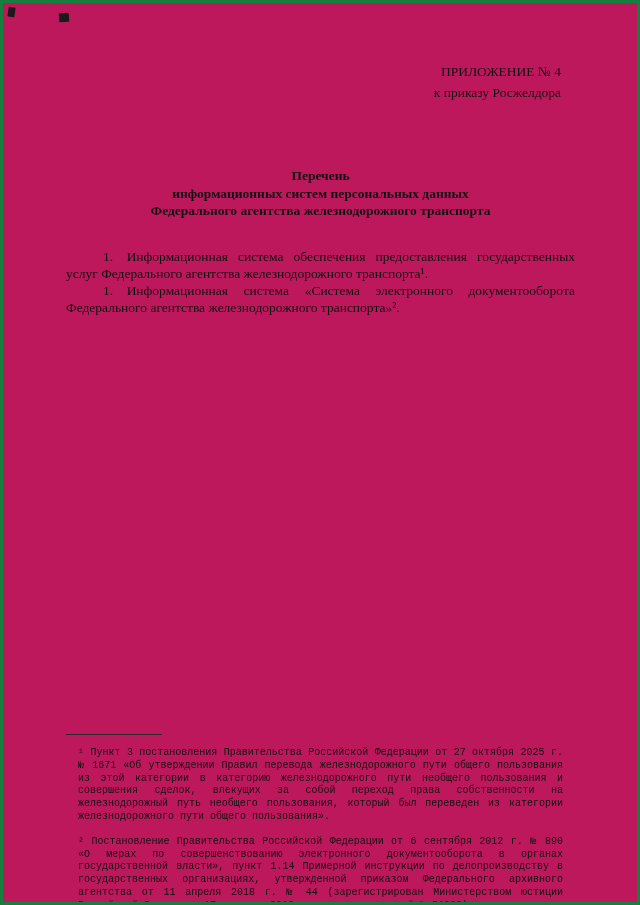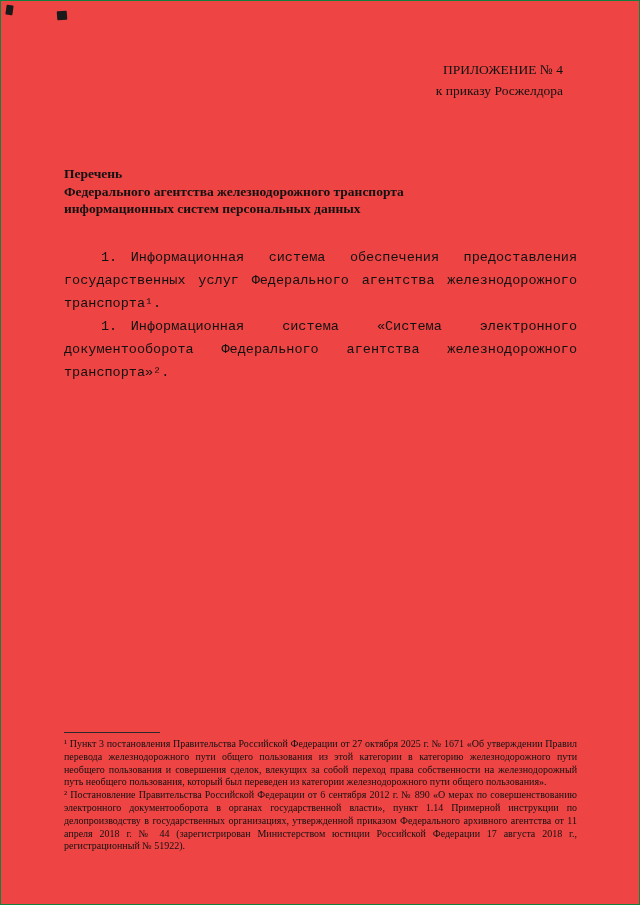--- a/index.html
+++ b/index.html
@@ -4,22 +4,22 @@
 <style>
   * { margin: 0; padding: 0; box-sizing: border-box; }
   html, body {
     background: #ffffff;
     font-family: "Liberation Serif", "DejaVu Serif", serif;
   }
   .page {
     position: relative;
     width: 640px;
     height: 905px;
-    background: #ef4444;
-    border: 1px solid #15803d;
+    background: #be185d;
+    border: 3px solid #15803d;
     overflow: hidden;
     color: #111;
   }
   
   .artifact { position: absolute; background: #1a1a1a; }
   .artifact.a1 { left: 5px;  top: 4px;  width: 7px;  height: 10px; transform: rotate(8deg); border-radius: 1px; }
   .artifact.a2 { left: 56px; top: 10px; width: 10px; height: 9px;  transform: rotate(-4deg); border-radius: 1px; }
 
   .content {
     position: absolute;
@@ -34,32 +34,31 @@
     font-size: 13.5px;
     line-height: 21px;
     padding-right: 14px;
   }
   .header-block .underlined {
     text-decoration: underline;
   }
 
   .title-block {
     margin-top: 64px;
-    text-align: left;
+    text-align: center;
     font-weight: bold;
     font-size: 13.5px;
     line-height: 17.5px;
   }
 
   .body-block {
     margin-top: 28px;
     font-size: 13.5px;
-    line-height: 23px;
+    line-height: 17px;
     text-align: justify;
-    font-family: Liberation Mono, monospace;
   }
   .body-block p {
     text-indent: 37px;
     margin: 0;
   }
 
   .footnotes {
     position: absolute;
     left: 63px;
     right: 62px;
@@ -67,41 +66,41 @@
     font-size: 10px;
     line-height: 12.8px;
     text-align: justify;
   }
   .footnote-rule {
     width: 96px;
     border: none;
     border-top: 1px solid #2a2a2a;
     margin: 0 0 5px 0;
   }
-  .footnotes p { margin: 0; }
+  .footnotes p { margin: 12px; font-family: Liberation Mono, monospace; }
 </style>
 </head>
 <body>
 
 <div class="page">
 
   <span class="artifact a1"></span>
   <span class="artifact a2"></span>
 
   <div class="content">
 
     <div class="header-block">
       <div>ПРИЛОЖЕНИЕ № 4</div>
       <div>к приказу Росжелдора</div>
     </div>
 
     <div class="title-block">
       <div>Перечень</div>
+      <div>информационных систем персональных данных</div>
       <div>Федерального агентства железнодорожного транспорта</div>
-      <div>информационных систем персональных данных</div>
     </div>
 
     <div class="body-block">
       <p>1. Информационная система обеспечения предоставления государственных услуг Федерального агентства железнодорожного транспорта¹.</p>
       <p>1. Информационная система «Система электронного документооборота Федерального агентства железнодорожного транспорта»².</p>
     </div>
 
   </div>
 
   <div class="footnotes">

